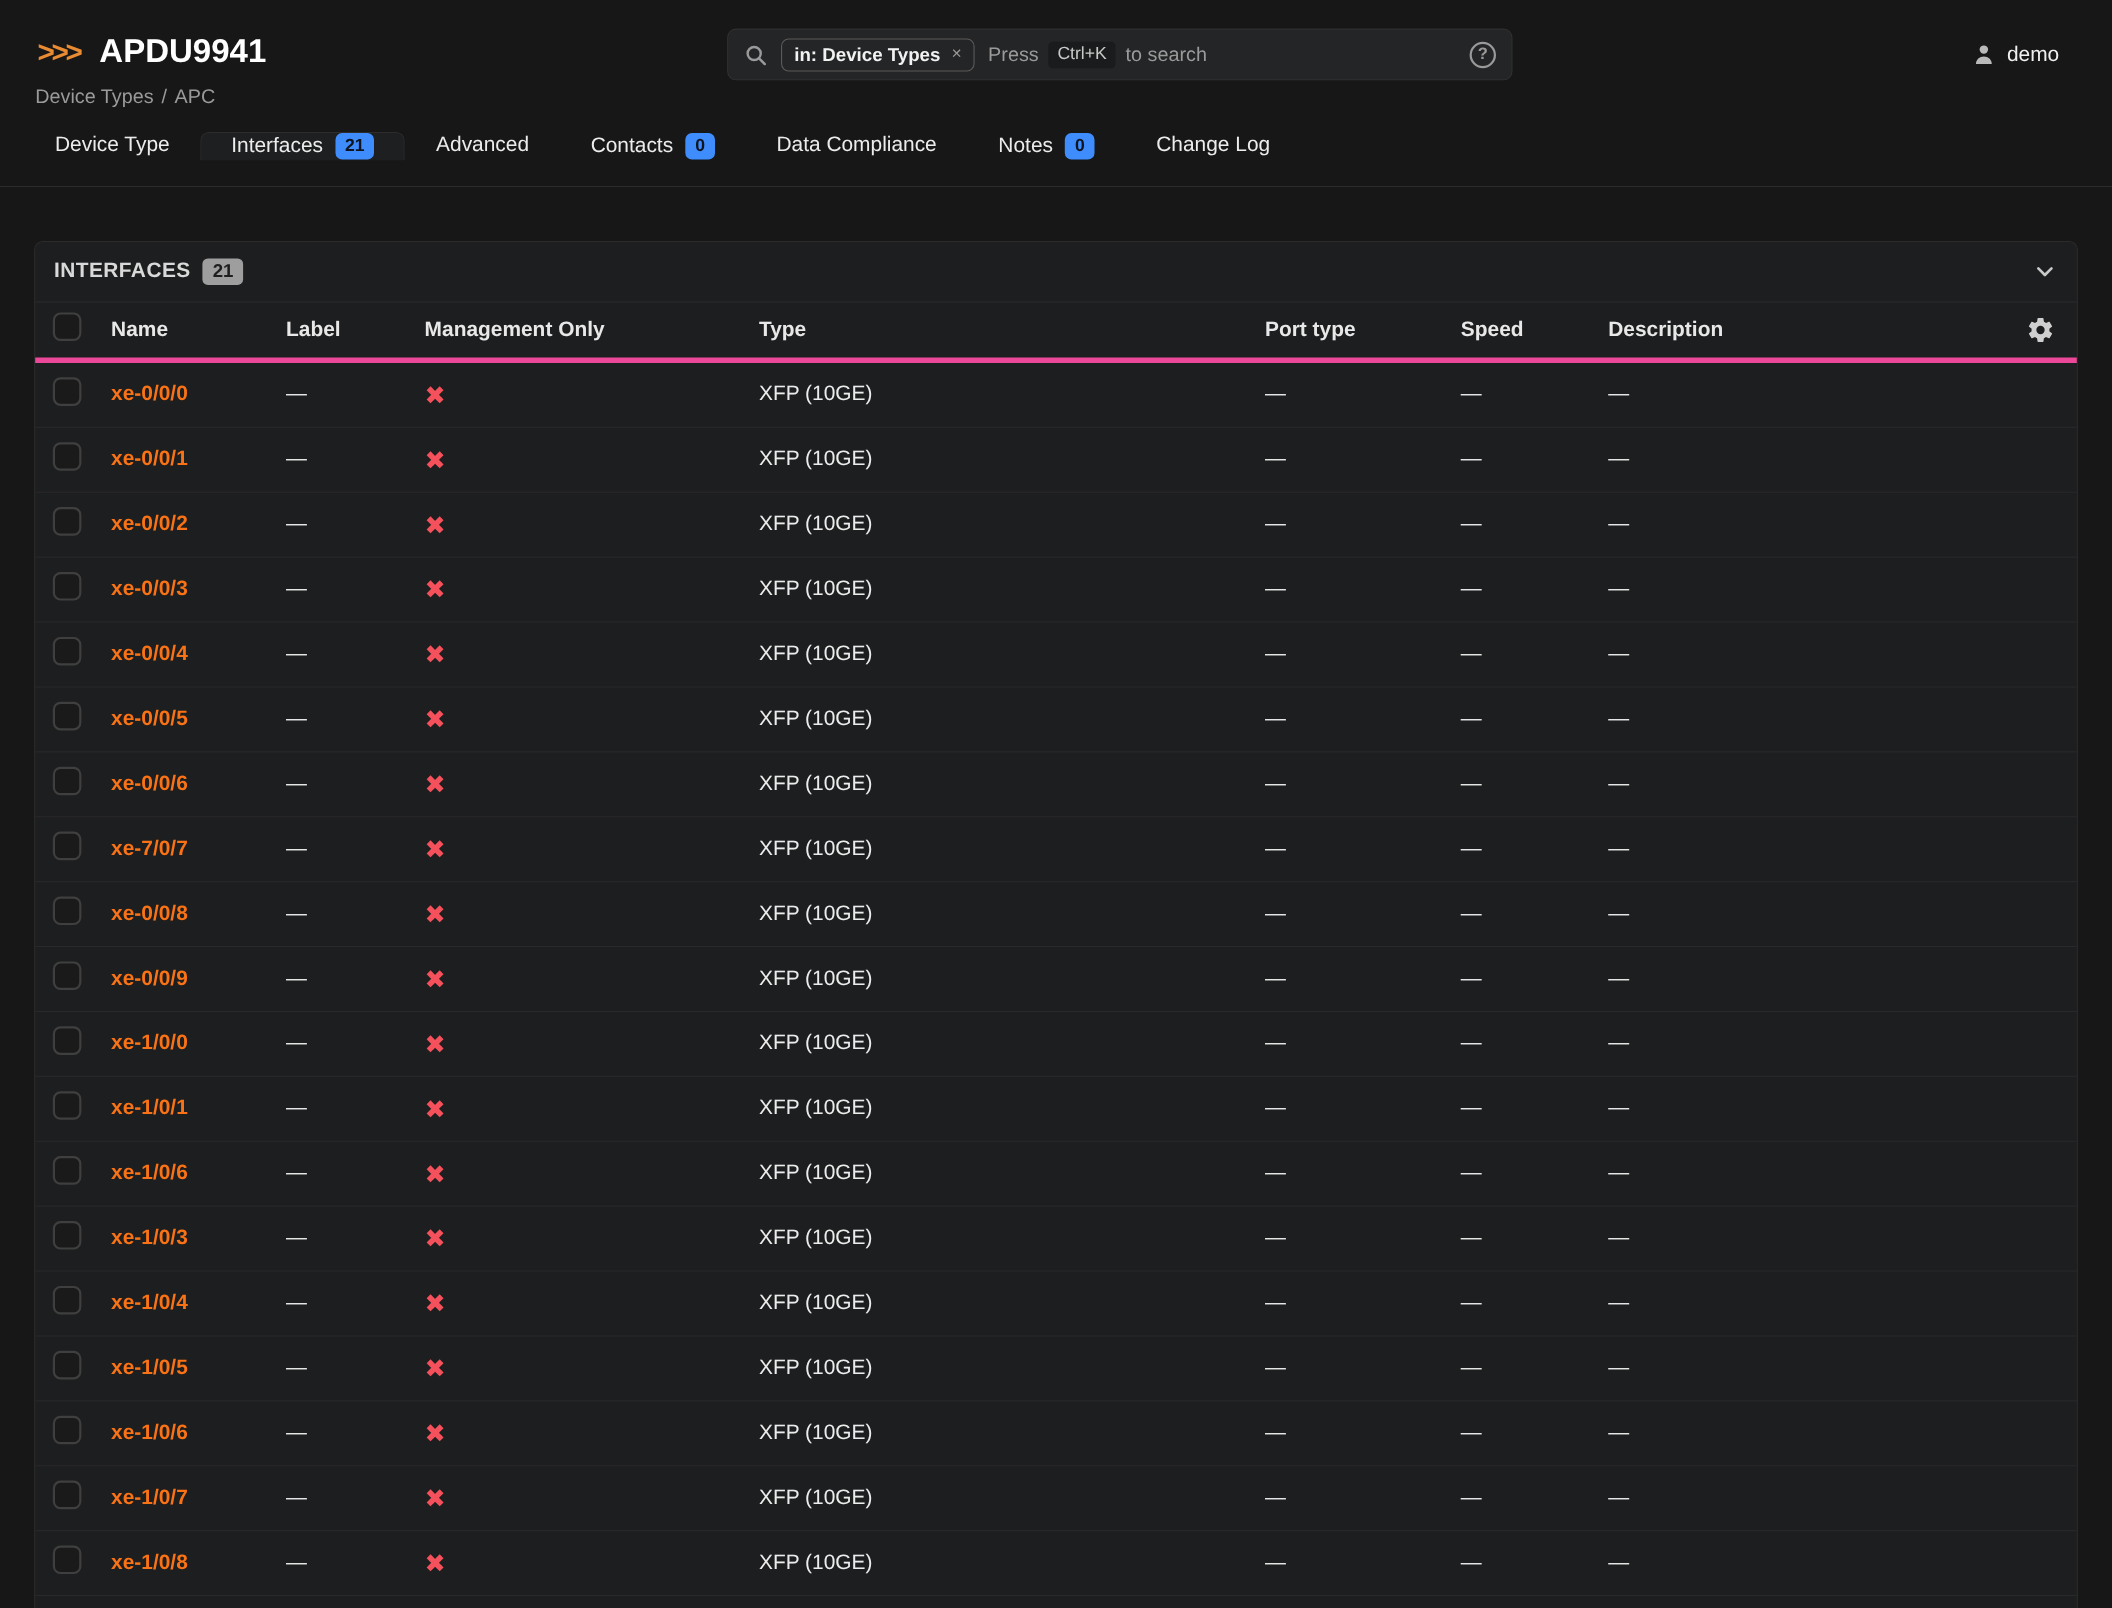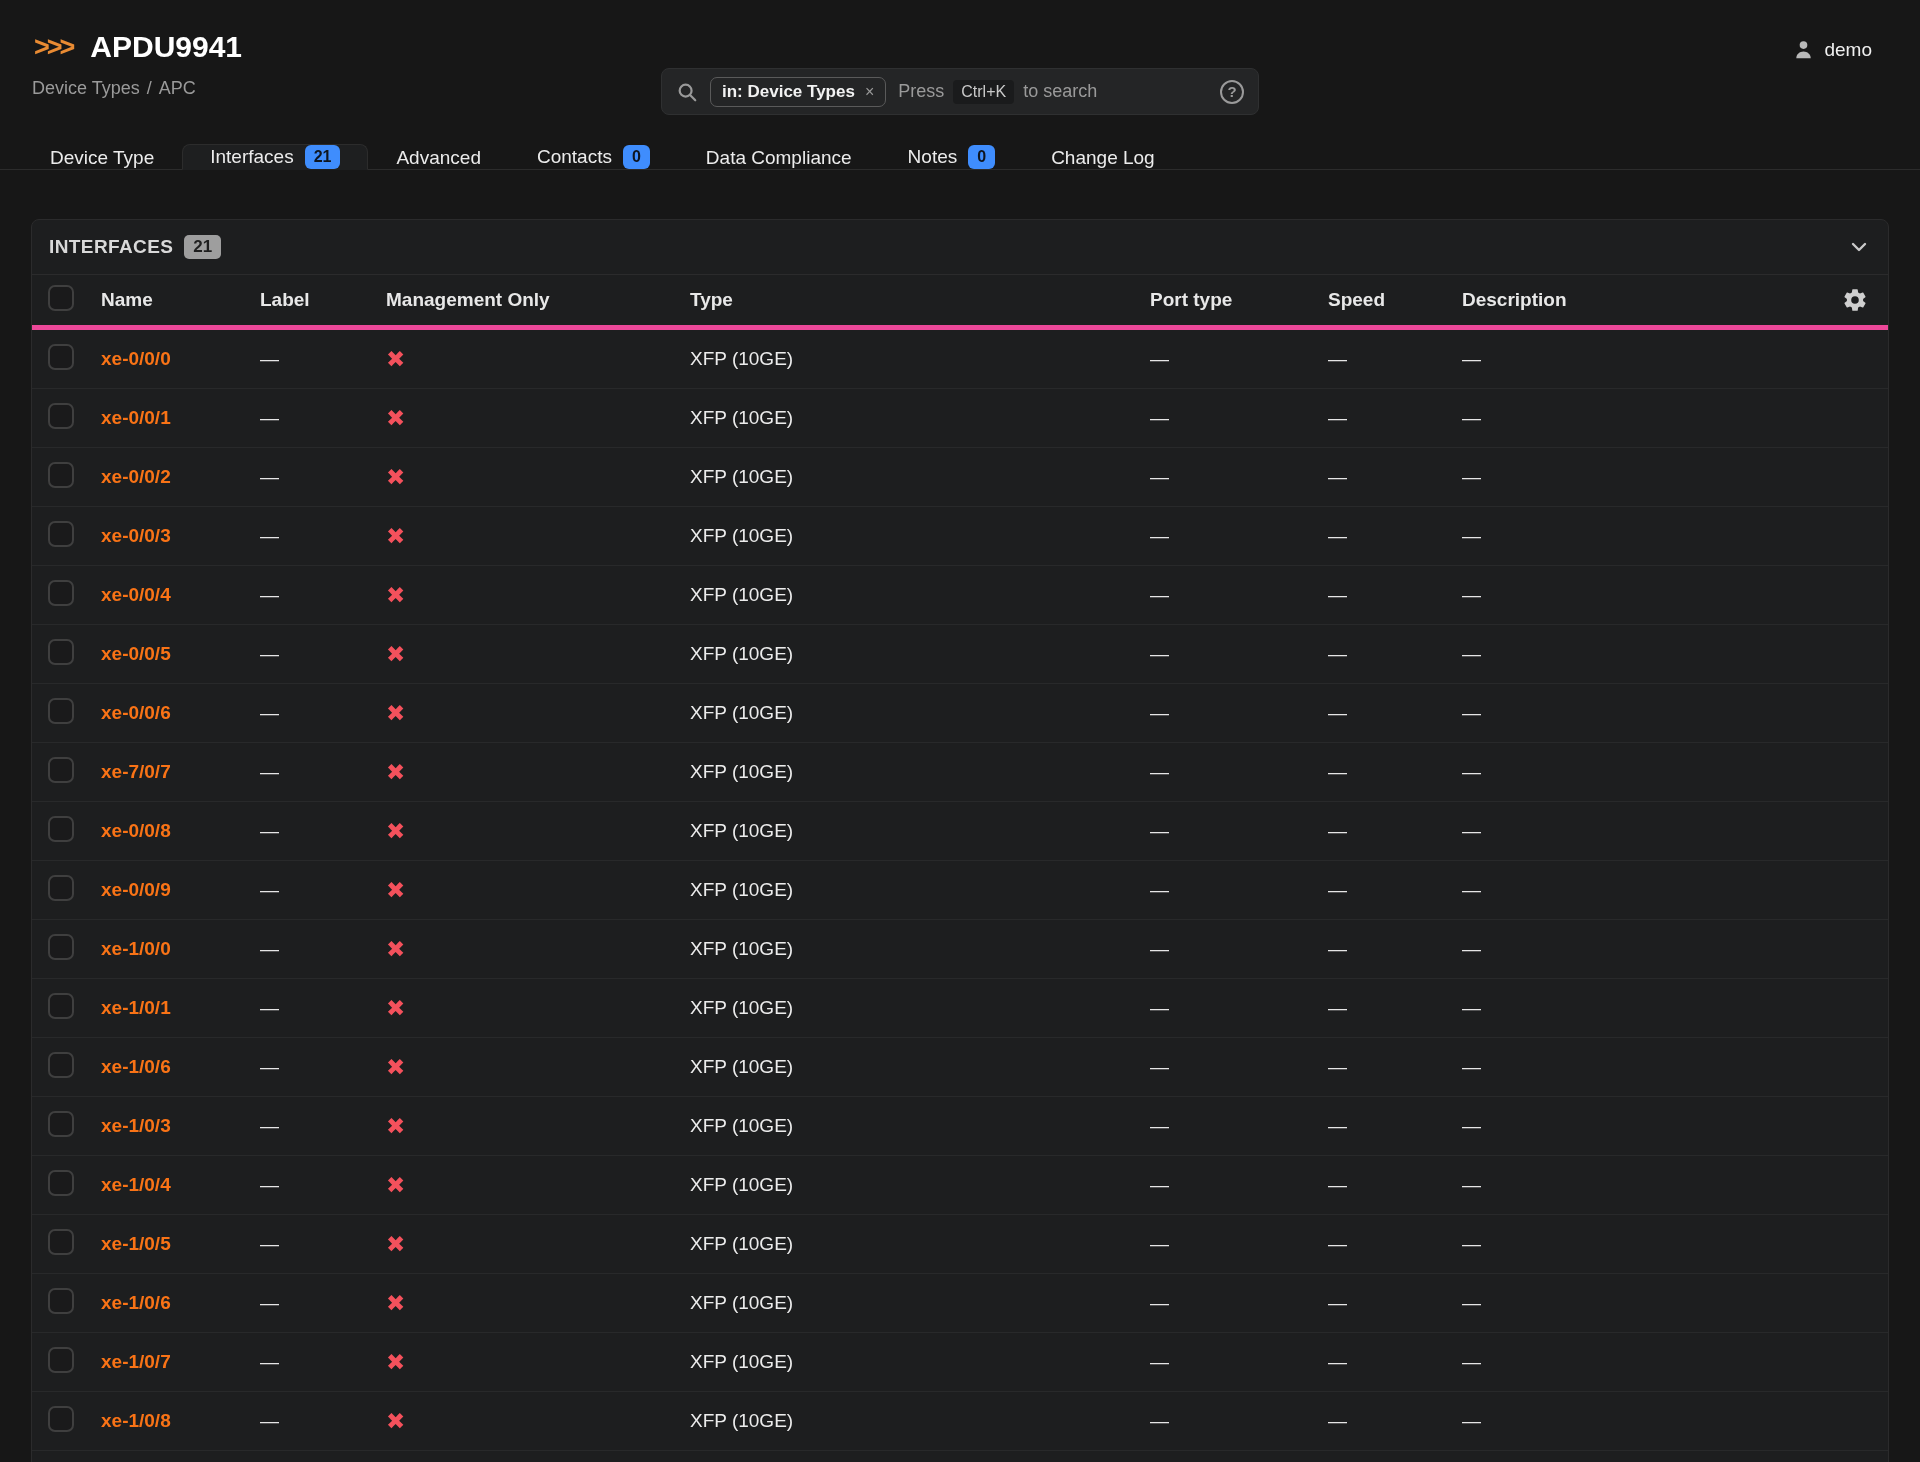--- a/index.html
+++ b/index.html
@@ -12,23 +12,23 @@
 
   
   .title-row { position:absolute; left:34px; top:30px; display:flex; align-items:center; gap:14px; }
   .logo { color:#e98b33; font-weight:700; font-size:27px; letter-spacing:-3px; padding-right:4px; user-select:none; }
   .page-title { font-size:30px; font-weight:700; color:#ffffff; }
   .breadcrumb { position:absolute; left:32px; top:78px; font-size:18px; color:#9a9a9a; display:flex; gap:7px;text-align:right; }
   .breadcrumb span { color:#9a9a9a; }
 
   
   .searchbar {
-    position:absolute; left:661px; top:26px; width:598px; height:47px;
+    position:absolute; left:661px; top:26px; width:714px; height:47px;
     background:#242526; border:1px solid #2f3031; border-radius:8px;
-    display:flex; align-items:center; padding:0 14px; gap:12px; cursor:text;margin-top:42px;
+    display:flex; align-items:center; padding:0 14px; gap:12px; cursor:text;
   }
   .search-chip {
     display:flex; align-items:center; gap:10px;
     border:1px solid #5a5a5a; border-radius:7px; padding:4px 11px;
     font-size:17px; font-weight:700; color:#f2f2f2; white-space:nowrap;
   }
   .search-chip .chip-x { color:#9a9a9a; font-weight:400; font-size:16px; cursor:pointer; }
   .search-hint { display:flex; align-items:center; gap:9px; color:#9a9a9a; font-size:18px; white-space:nowrap; }
   .keycap {
     font-family:Liberation Sans, sans-serif;
@@ -42,21 +42,21 @@
     display:flex; align-items:center; justify-content:center; cursor:pointer;
   }
 
   
   .user-box { position:absolute; right:48px; top:38px; display:flex; align-items:center; gap:9px; cursor:pointer; }
   .user-box .uname { font-size:19px; font-weight:500; color:#f0f0f0; }
 
   
   .tabbar {
     position:absolute; left:0; top:120px; width:1920px; height:50px;
-    display:flex; align-items:flex-end; padding-left:22px;
+    display:flex; align-items:flex-start; padding-left:22px;
     border-bottom:1px solid #2c2c2c;
   }
   .tab {
     display:flex; align-items:center; gap:11px; padding:0 27px;
     font-size:19px; color:#ececec; cursor:pointer; white-space:nowrap;
     border:1px solid transparent; margin-bottom:-1px;
   }
   .tab.active {
     background:#1e1f20; border:1px solid #2c2c2c; border-bottom-color:#1e1f20;
     border-radius:8px 8px 0 0;

